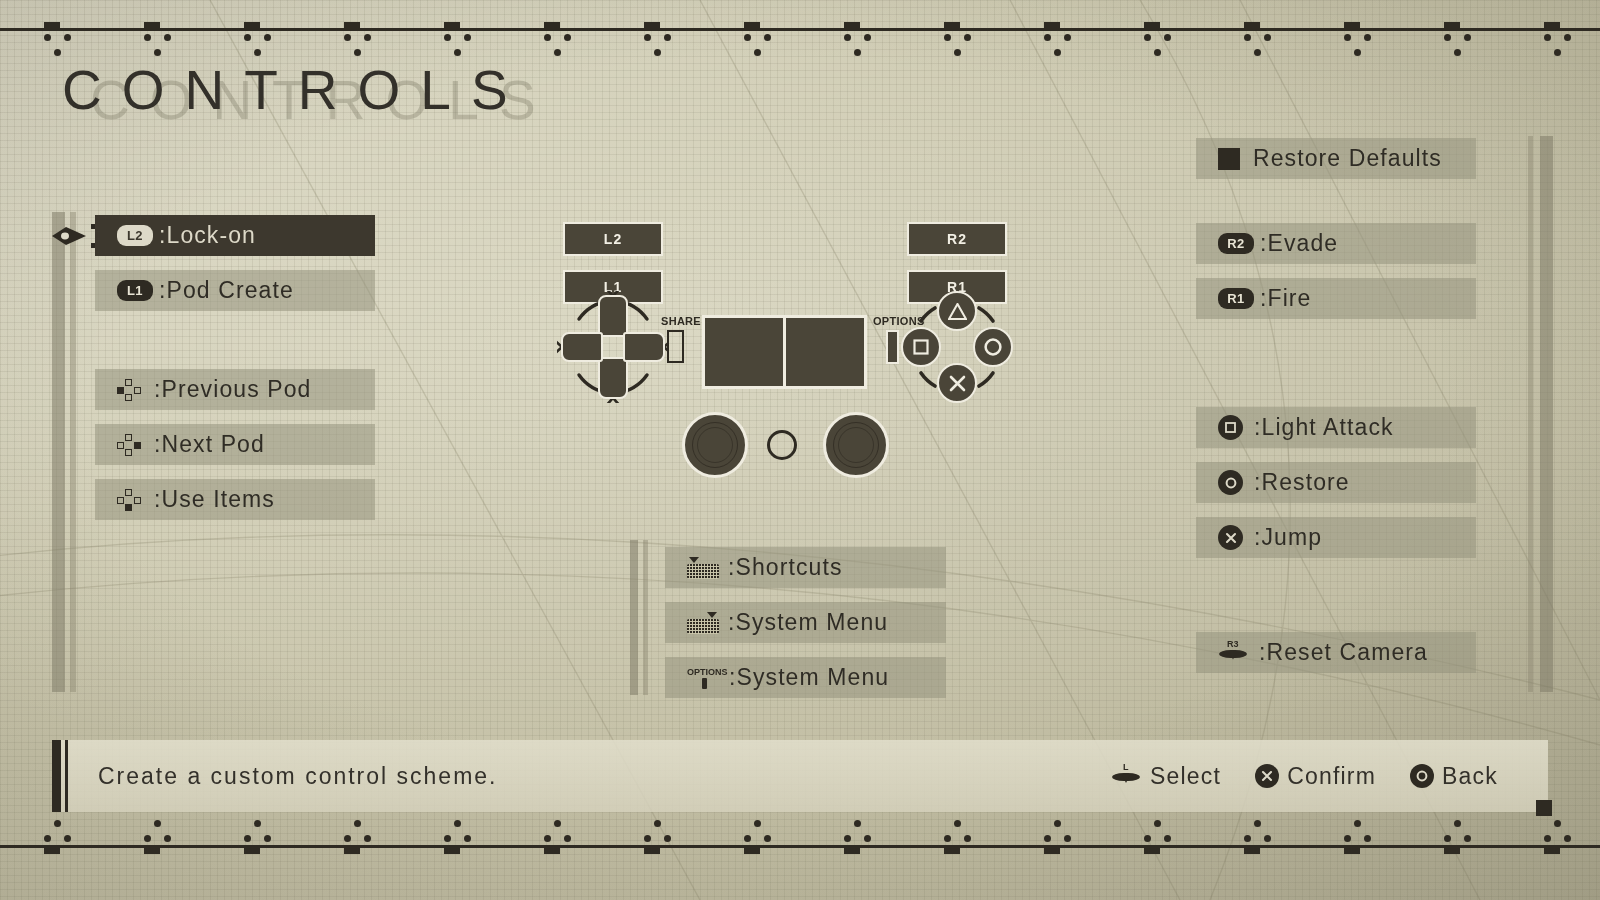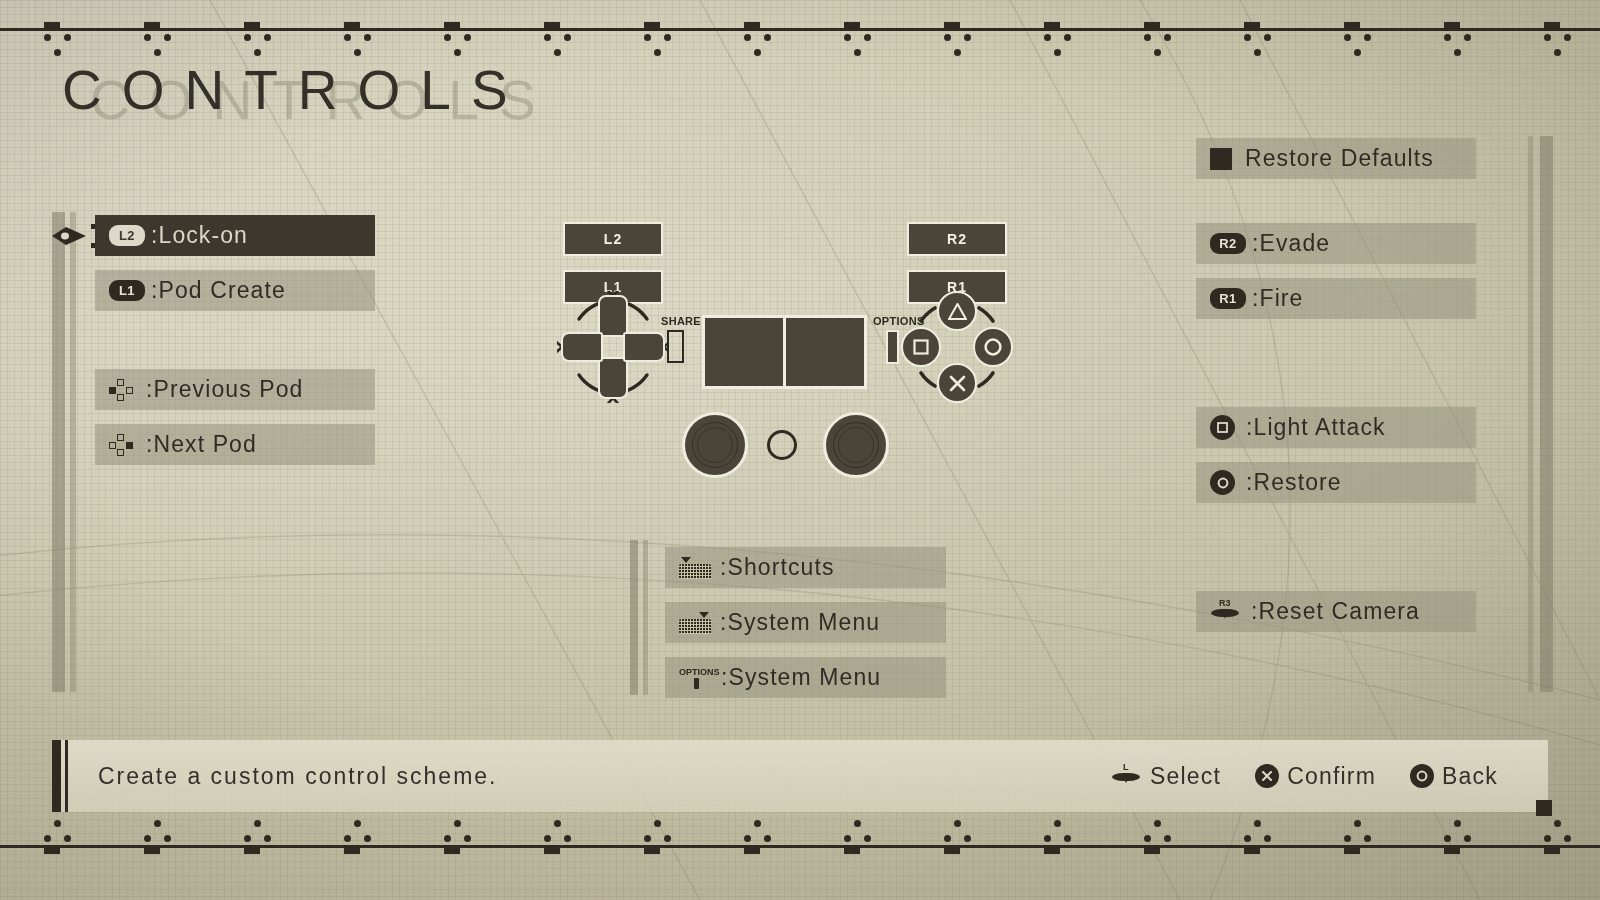--- a/index.html
+++ b/index.html
@@ -70,21 +70,21 @@
   }
   .title-ghost{
     position:absolute; left:28px; top:10px;
     color:rgba(110,106,86,0.30);
   }
   .title-main{ position:relative; color:#33302a; }
 
   
   .row{
     position:relative; display:flex; align-items:center;
-    height:41px; padding-left:14px;
+    height:41px; padding-left:22px;
     background:rgba(150,147,126,0.55);
     color:#2f2c25; font-size:23px; letter-spacing:1.1px;
   }
   .row.selected{
     background:#3d382e; color:#ddd9c8;
   }
   .row .lbl{ white-space:nowrap; }
   .row .ico{ flex:0 0 auto; display:inline-flex; align-items:center; justify-content:center; margin-right:4px; }
 
   
@@ -467,20 +467,31 @@
           <span class="dpad-mini">
             <span class="up"></span>
             <span class="dn"></span>
             <span class="lf"></span>
             <span class="rt on"></span>
           </span>
         </span>
         <span class="lbl">:Next Pod</span>
       </div>
       <div class="gap-sm"></div>
+      <div class="row">
+        <span class="ico">
+          <span class="dpad-mini">
+            <span class="up"></span>
+            <span class="dn on"></span>
+            <span class="lf"></span>
+            <span class="rt"></span>
+          </span>
+        </span>
+        <span class="lbl">:Use Items</span>
+      </div>
       <div class="gap-lg"></div>
     </div>
 
   <div id="right-col">
       <div class="row">
         <span class="ico">
           <span class="sq-icon"></span>
         </span>
         <span class="lbl">Restore Defaults</span>
       </div>
@@ -515,20 +526,30 @@
         <span class="ico">
           <span class="circ">
             <svg width="14" height="14" viewBox="0 0 14 14">
               <circle cx="7" cy="7" r="4.4" fill="none" stroke="#ddd9c8" stroke-width="2"></circle>
             </svg>
           </span>
         </span>
         <span class="lbl">:Restore</span>
       </div>
       <div class="gap-sm"></div>
+      <div class="row">
+        <span class="ico">
+          <span class="circ">
+            <svg width="14" height="14" viewBox="0 0 14 14">
+              <path d="M3 3 L11 11 M11 3 L3 11" stroke="#ddd9c8" stroke-width="2.1" stroke-linecap="round"></path>
+            </svg>
+          </span>
+        </span>
+        <span class="lbl">:Jump</span>
+      </div>
       <div class="gap-lg"></div>
       <div class="row">
         <span class="ico">
           <span class="stick-ico">
             <span class="lbl3">R3</span>
             <span class="cap"></span>
             <span class="stem"></span>
           </span>
         </span>
         <span class="lbl">:Reset Camera</span>

